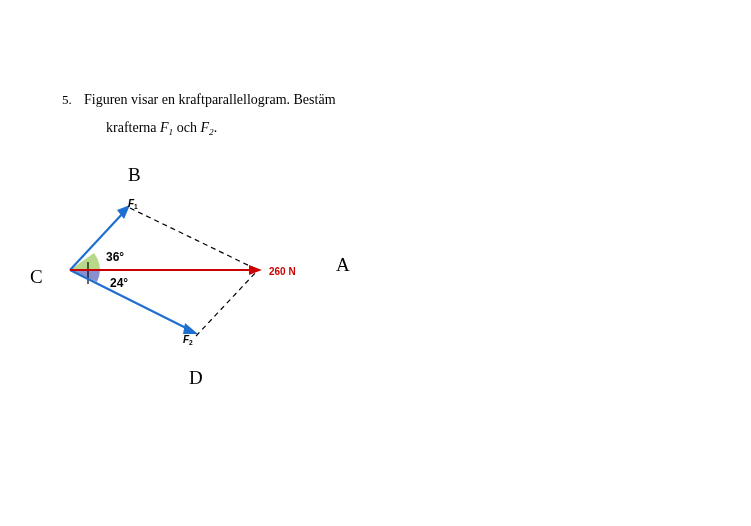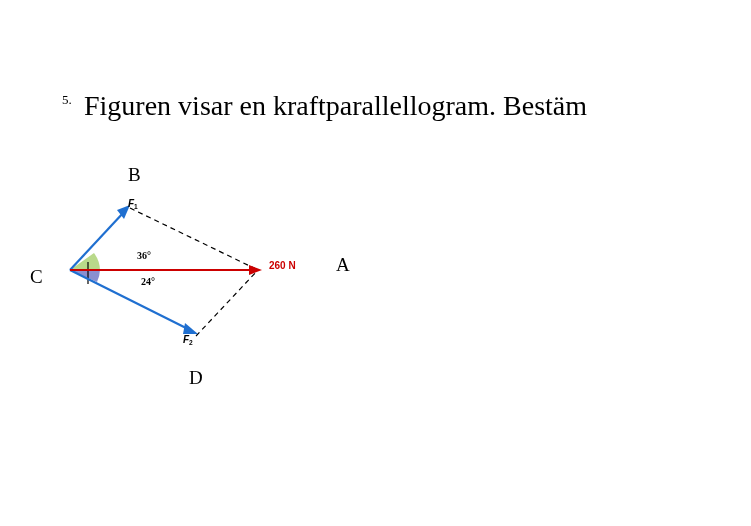--- a/index.html
+++ b/index.html
@@ -31,23 +31,23 @@
   .q-number {
     position: absolute;
     left: 0px;
     top: 18px;
     font-size: 13px;
     font-family: "Liberation Serif", serif;
   }
   .q-text {
     position: absolute;
     left: 22px;
-    top: 18px;
+    top: 12px;
     width: 520px;
-    font-size: 28px;
+    font-size: 14px;
     line-height: 28px;
     font-family: "Liberation Serif", serif;
   }
   .q-line2 {
     display: block;
     margin-left: 22px;
   }
   i.var {
     font-style: italic;
     font-family: "Liberation Serif", serif;
@@ -71,57 +71,57 @@
     font-family: "Liberation Serif", serif;
     font-size: 19px;
     color: #000000;
   }
   .lbl-B { left: 128px; top: 14px; }
   .lbl-A { left: 336px; top: 104px; }
   .lbl-C { left: 30px;  top: 116px; }
   .lbl-D { left: 189px; top: 217px; }
   .ang {
     position: absolute;
-    font-family: Liberation Serif, serif;
-    font-size: 10px;
+    font-family: Liberation Sans, sans-serif;
+    font-size: 12px;
     font-weight: bold;
     color: #000000;
-    margin-left: 31px;
   }
   .ang-36 { left: 106px; top: 100px; }
   .ang-24 { left: 110px;  top: 126px; }
   .flabel {
     position: absolute;
     font-family: "Liberation Sans", sans-serif;
     font-size: 10px;
     font-weight: bold;
     color: #000000;
   }
   .flabel i { font-style: italic; }
   .f1-lbl { left: 128px; top: 48px; }
   .f2-lbl { left: 183px; top: 184px; }
   .nlabel {
     position: absolute;
     left: 269px;
-    top: 110px;
+    top: 116px;
     font-family: "Liberation Sans", sans-serif;
     font-size: 10px;
     font-weight: bold;
     color: #cc0000;
   }
 </style>
 </head>
 <body>
 
 <div id="page">
 
   <div class="question">
     <span class="q-number">5.</span>
     <div class="q-text">
       <span>Figuren visar en kraftparallellogram. Bestäm</span>
+      <span class="q-line2"><span>krafterna </span><i class="var"><span>F</span><sub>1</sub></i><span> och </span><i class="var"><span>F</span><sub>2</sub></i><span>.</span></span>
     </div>
   </div>
 
   <div class="figure">
 
     <svg width="751" height="260" viewBox="0 0 751 260">
 
       <path d="M 70 120 L 100 120 A 30 30 0 0 0 94 103 Z" fill="#b9d98a" stroke="none"></path>
       <path d="M 70 120 L 100 120 A 30 30 0 0 1 97 132 Z" fill="#8a8fd0" stroke="none"></path>
 

